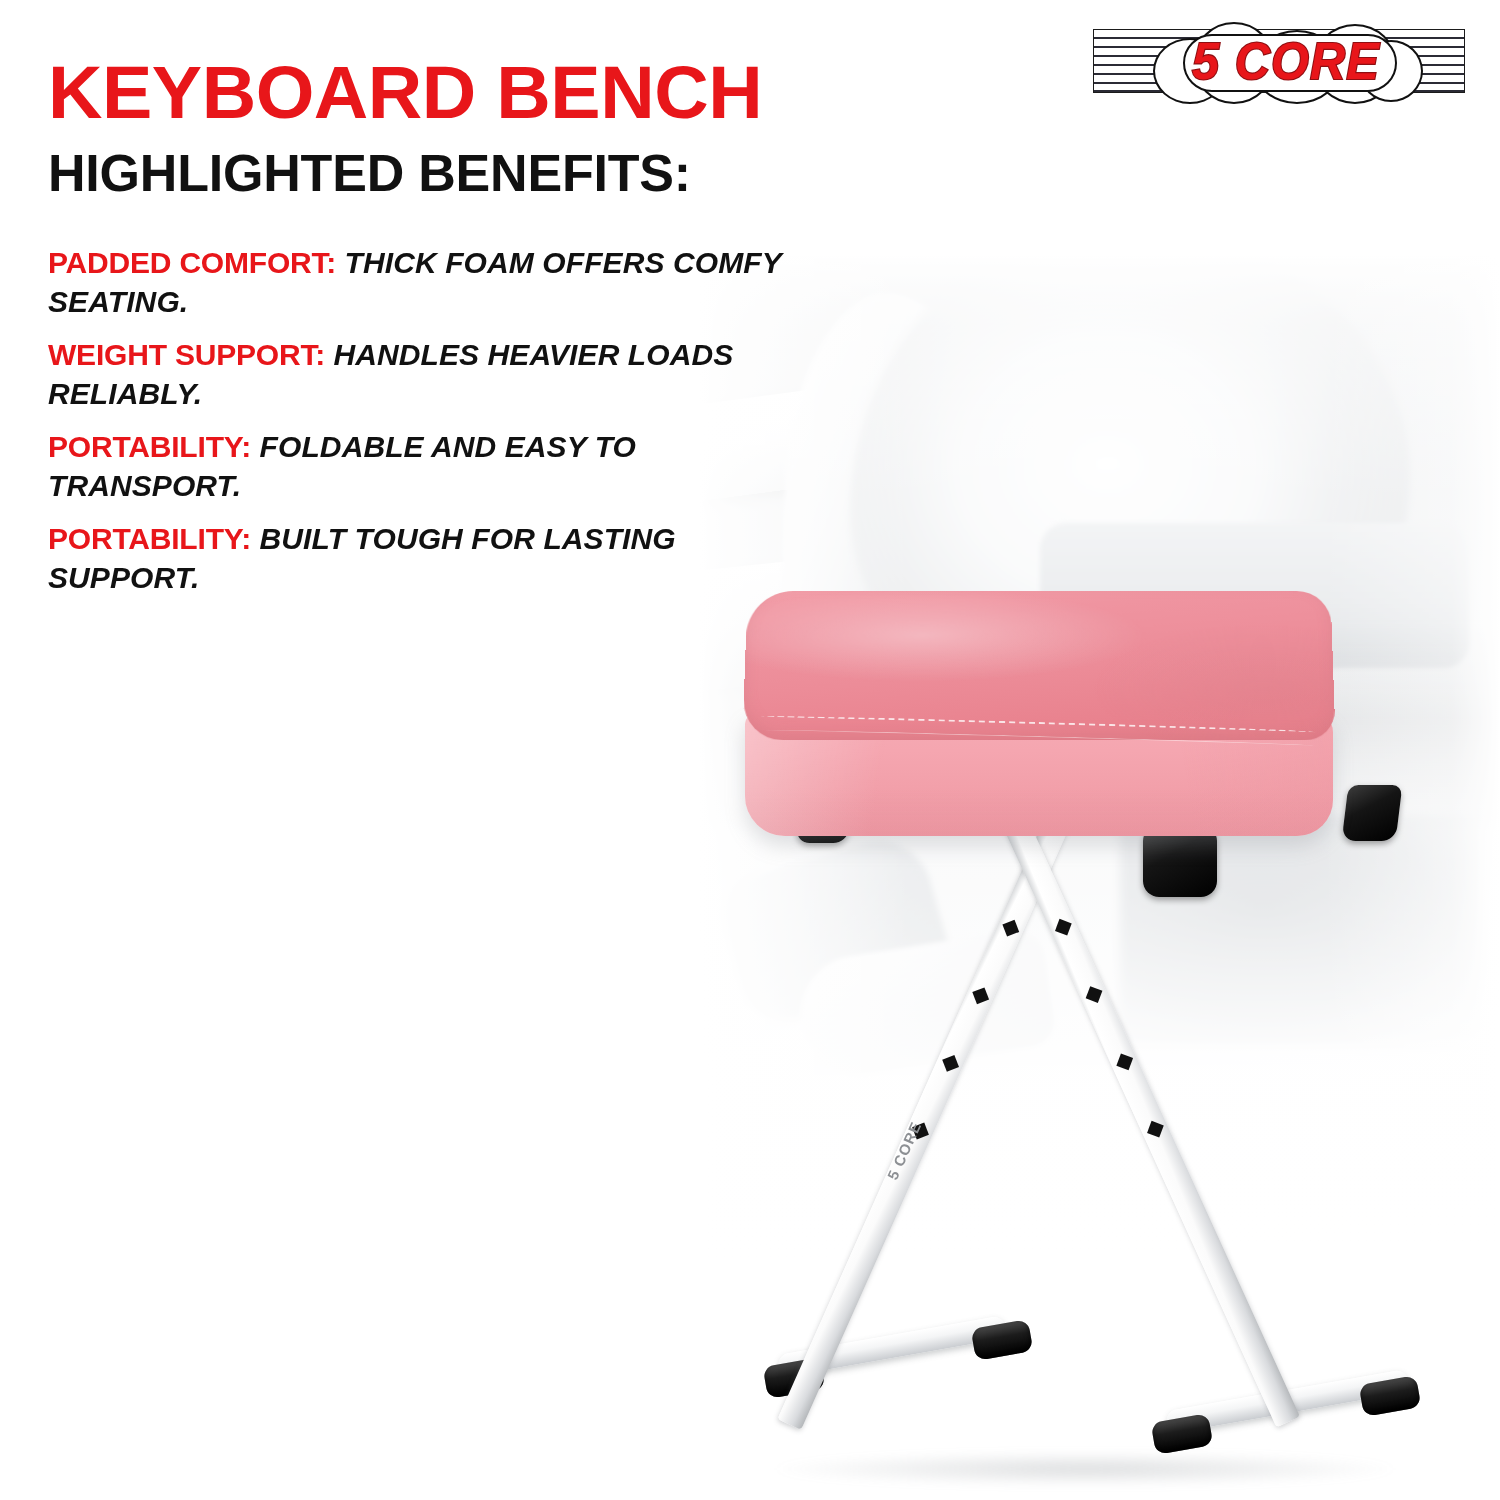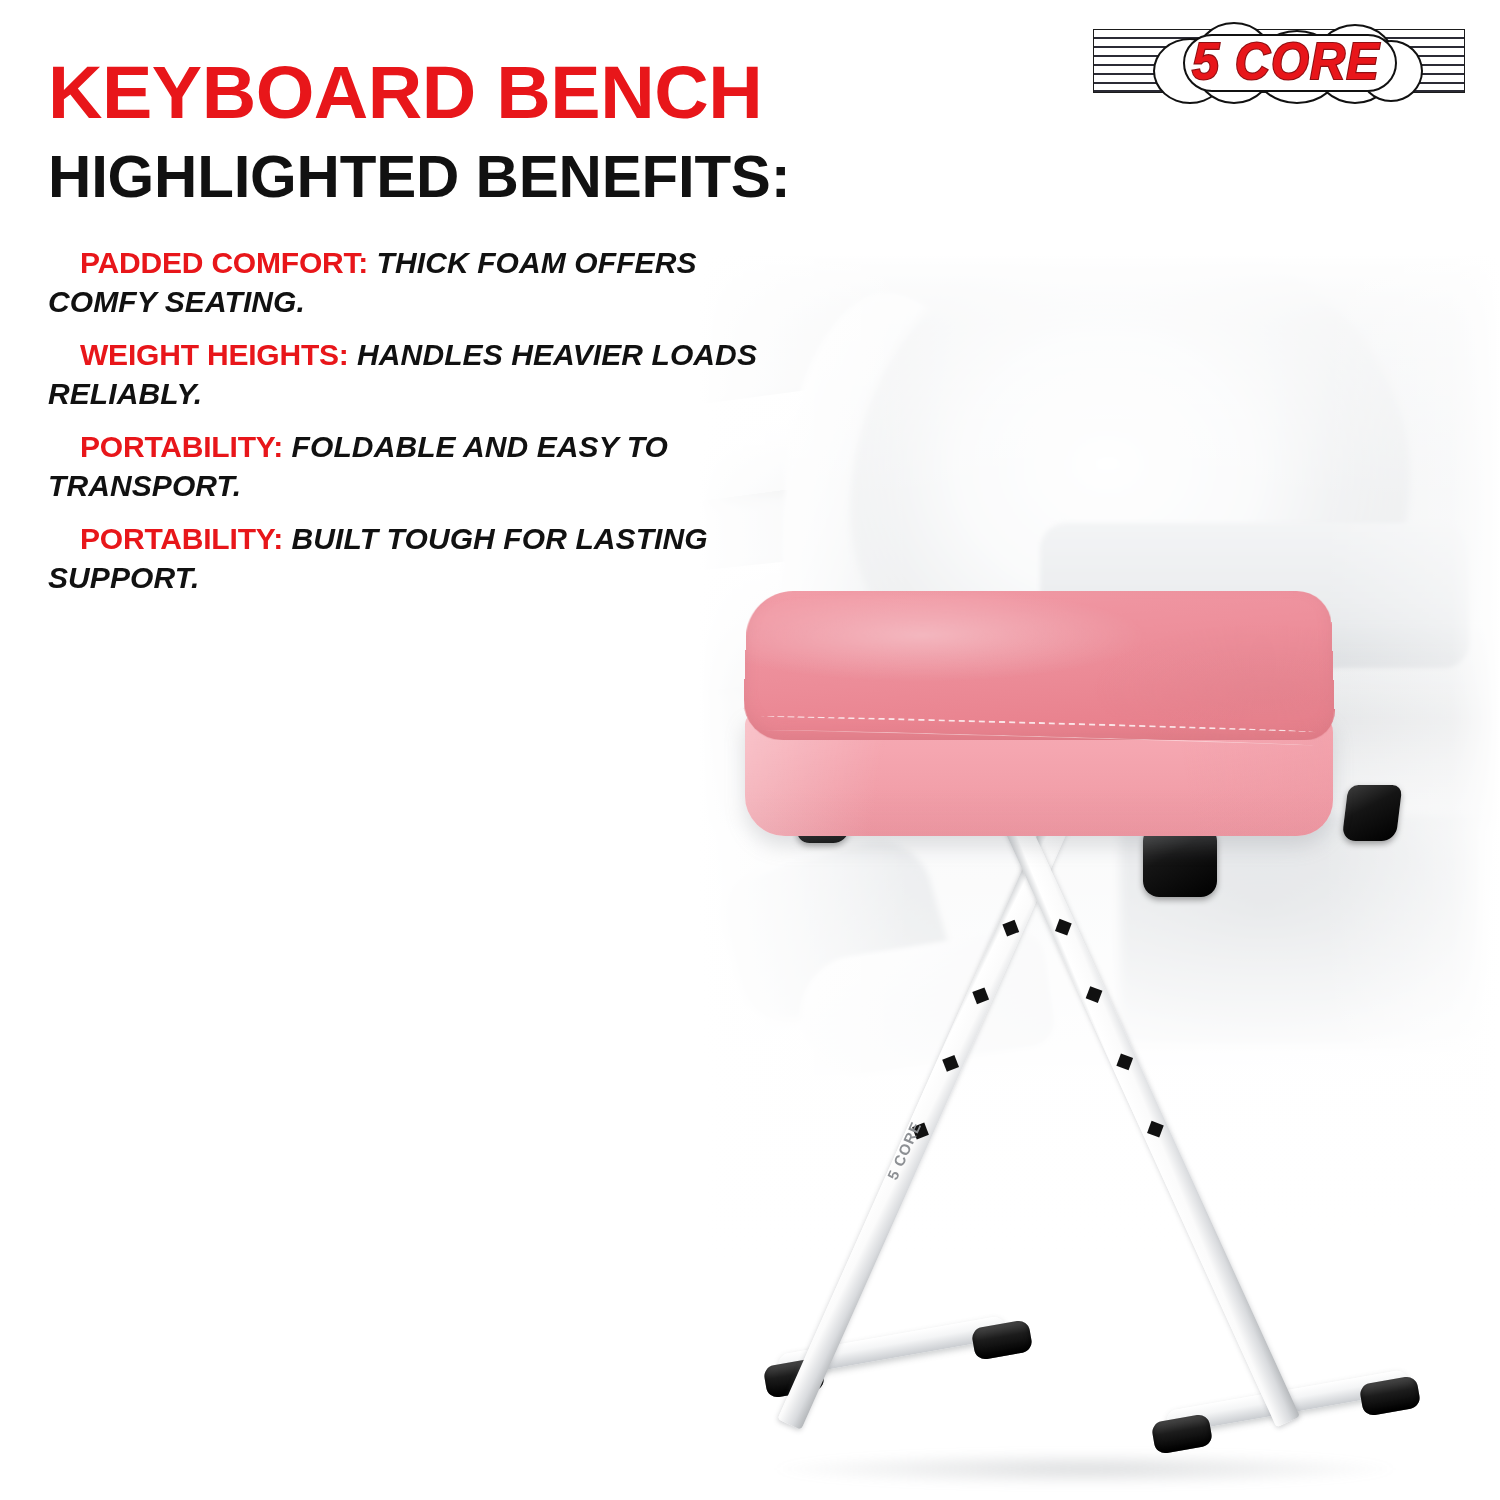--- a/index.html
+++ b/index.html
@@ -120,21 +120,21 @@
     position:absolute;left:48px;top:57px;
     font-size:74px;line-height:.96;
     font-weight:700;letter-spacing:-.5px;
     color:#E8161A;
     white-space:nowrap;
     transform:scaleX(1.02);
     transform-origin:left top;
   }
   .subhead{
     position:absolute;left:48px;top:147px;
-    font-size:60px;line-height:1;
+    font-size:52px;line-height:1;
     font-weight:700;letter-spacing:-.2px;
     color:#111111;
     white-space:nowrap;
   }
 
   
   .benefits{
     position:absolute;left:48px;top:243px;
     width:745px;
   }
@@ -148,21 +148,20 @@
     color:#111111;
     font-style:italic;
     font-weight:700;
     letter-spacing:.1px;
   }
   .benefit .key{
     color:#E8161A;
     font-style:normal;
     font-weight:700;
     letter-spacing:-.2px;
-    margin-left:32px;
   }
 
   
   .logo{
     position:absolute;
     left:1093px;top:29px;
     width:372px;height:64px;
   }
   .logo-staff{
     position:absolute;inset:0;
@@ -369,21 +368,21 @@
   <div class="subhead">HIGHLIGHTED BENEFITS:</div>
 
   <div class="benefits">
 
     <div class="benefit">
       <p><span class="key">PADDED COMFORT:</span><span> THICK FOAM OFFERS COMFY SEATING.</span></p>
     </div>
 
 
     <div class="benefit">
-      <p><span class="key">WEIGHT HEIGHTS:</span><span> HANDLES HEAVIER LOADS RELIABLY.</span></p>
+      <p><span class="key">WEIGHT SUPPORT:</span><span> HANDLES HEAVIER LOADS RELIABLY.</span></p>
     </div>
 
 
     <div class="benefit">
       <p><span class="key">PORTABILITY:</span><span> FOLDABLE AND EASY TO TRANSPORT.</span></p>
     </div>
 
     <div class="benefit">
       <p><span class="key">PORTABILITY:</span><span>  BUILT TOUGH FOR LASTING SUPPORT.</span></p>
     </div>

